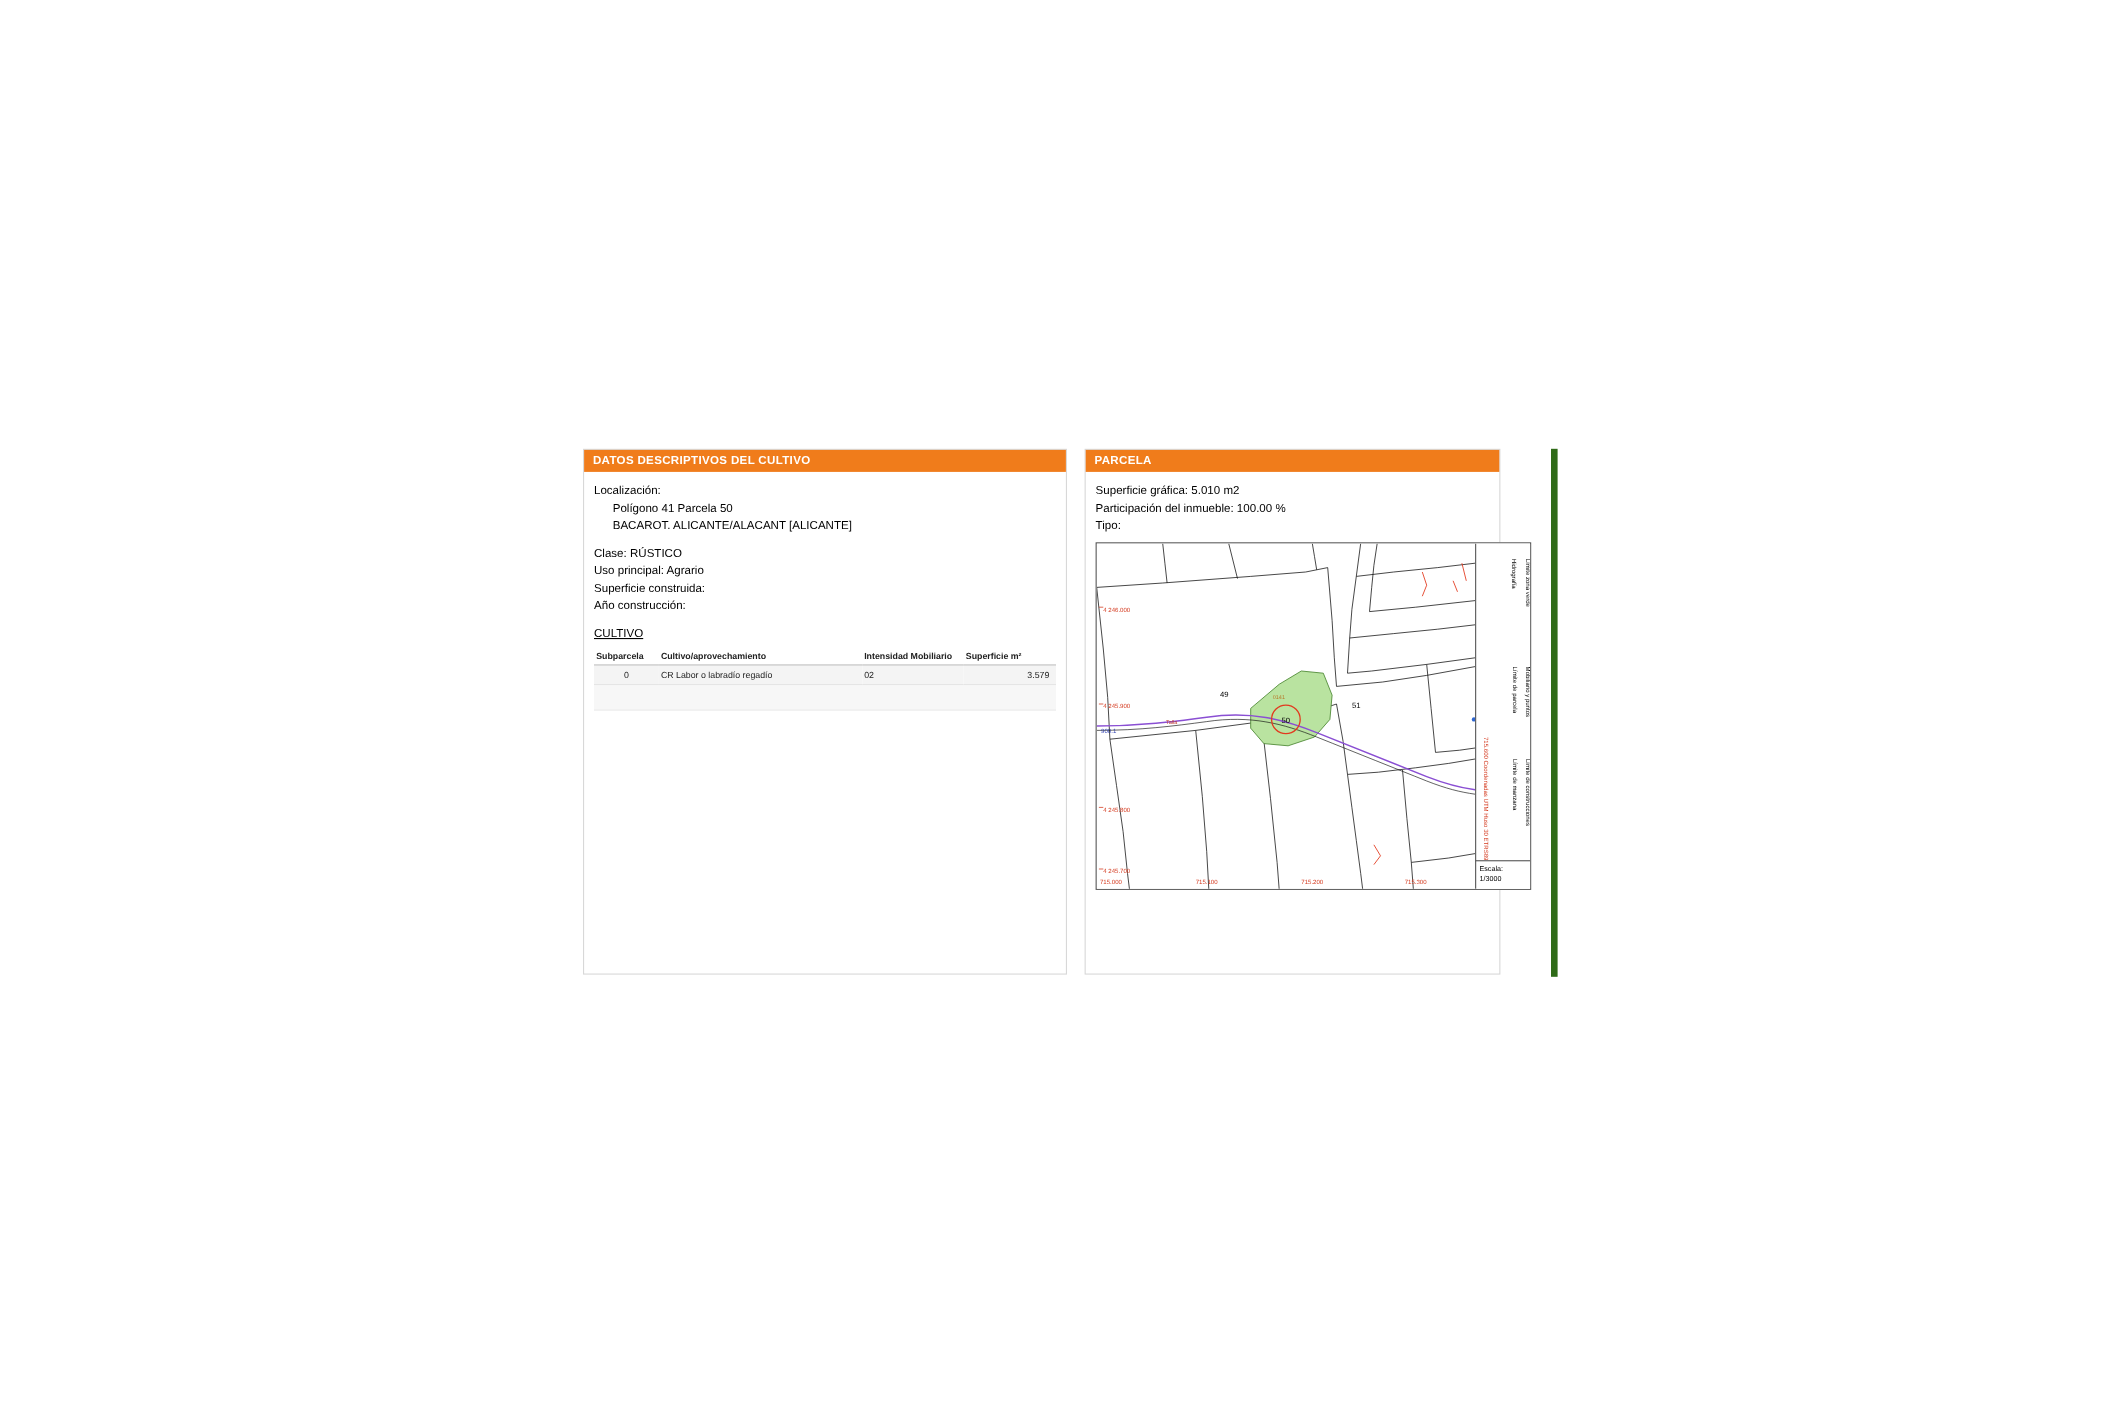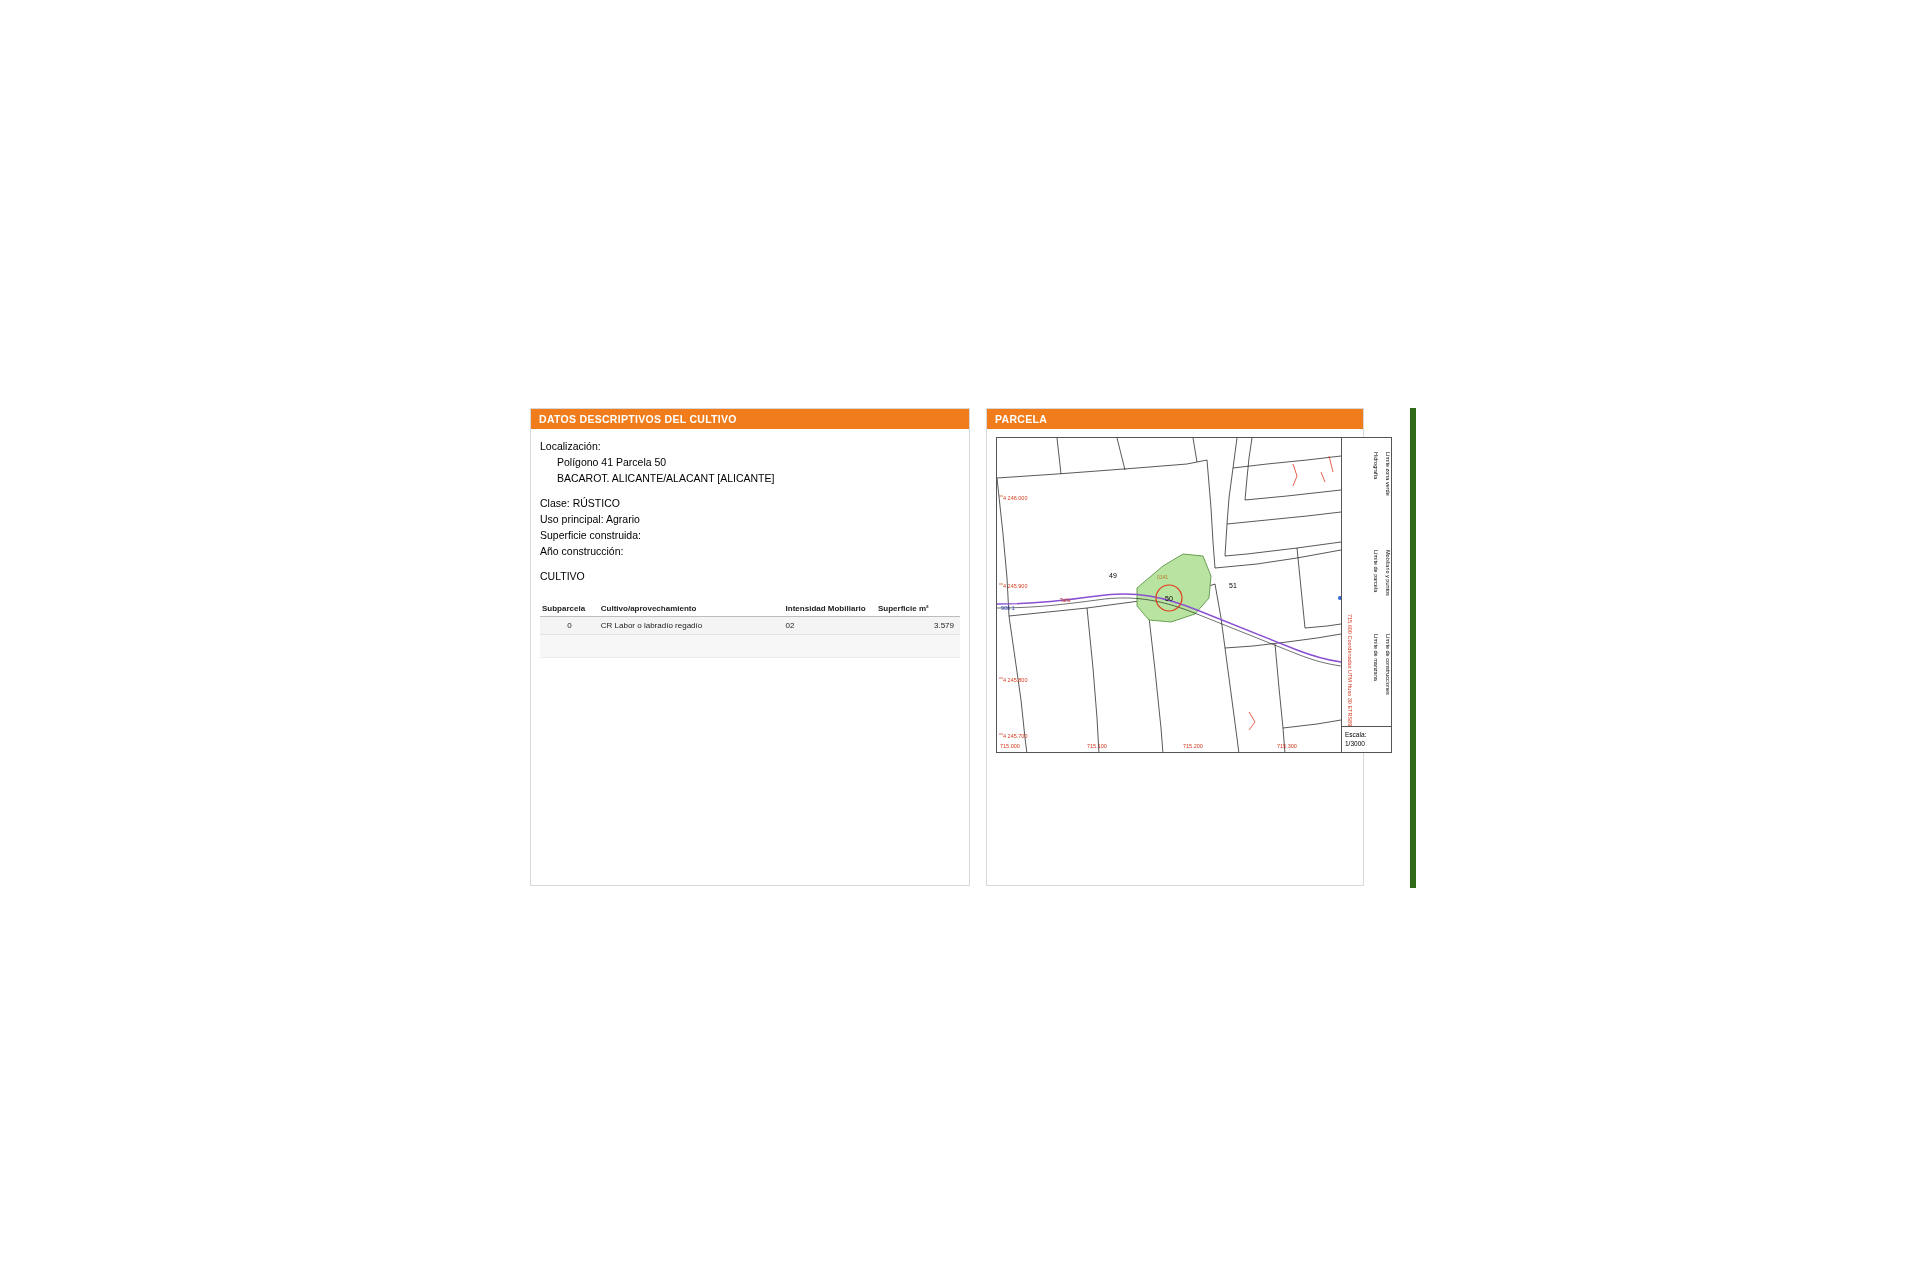--- a/index.html
+++ b/index.html
@@ -87,22 +87,23 @@
     margin-left: 11px;
   }
 
   .gap {
     height: 9px;
   }
 
   .section-title {
     font-weight: normal;
     font-size: 10.5px;
-    margin: 12px 0 20px 0;
+    margin: 12px 0 8px 0;
     color: #000000;
+    text-decoration: underline;
   }
 
   
   table.cultivo {
     width: 100%;
     border-collapse: collapse;
     font-size: 8px;
     color: #222222;
   }
 
@@ -283,20 +284,34 @@
           </tbody>
         </table>
 
         <div class="filler-rows"></div>
       </div>
     </div>
 
     <div class="panel panel-right">
       <div class="panel-header">PARCELA</div>
 
+      <div class="panel-body">
+        <div class="line">
+          <span class="field-label">Superficie gráfica:</span>
+          <span class="field-value">5.010 m2</span>
+        </div>
+        <div class="line">
+          <span class="field-label">Participación del inmueble:</span>
+          <span class="field-value">100.00 %</span>
+        </div>
+        <div class="line">
+          <span class="field-label">Tipo:</span>
+          <span class="field-value"></span>
+        </div>
+      </div>
 
       <div class="map-wrap">
         <svg class="map-svg" width="396" height="316" viewBox="0 0 396 316">
 
           <rect x="0" y="0" width="396" height="316" fill="#ffffff"></rect>
 
           <g stroke="#111111" stroke-width="0.7" fill="none">
             <path d="M0,40 L60,36 L140,30 L190,26 L210,22"></path>
             <path d="M210,22 L214,70 L216,104 L218,130"></path>
             <path d="M0,40 L6,96 L10,140 L12,178"></path>

